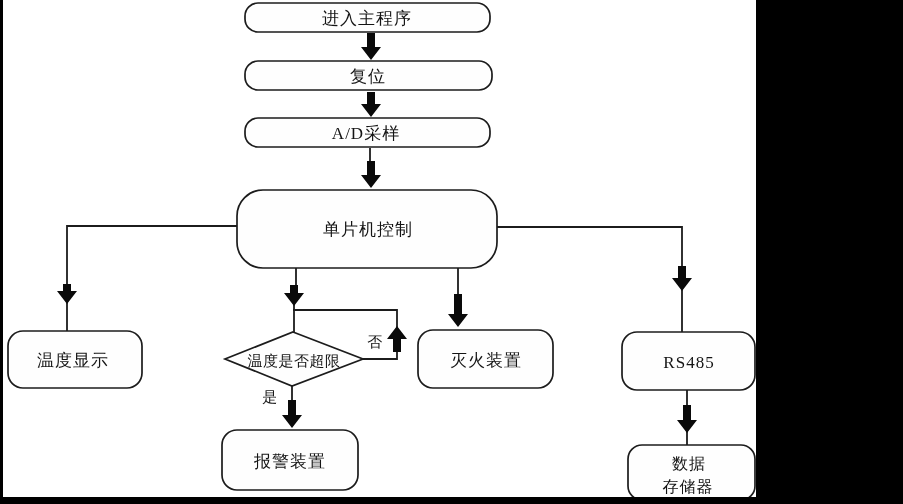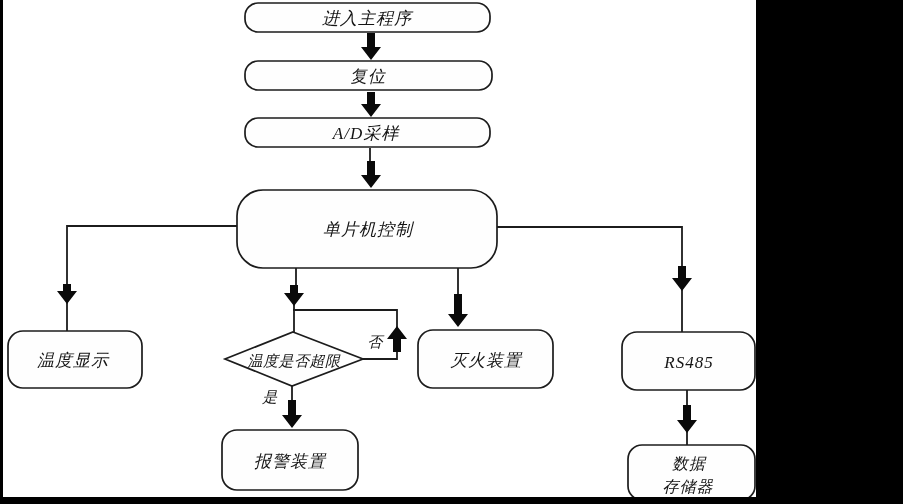--- a/index.html
+++ b/index.html
@@ -1,16 +1,16 @@
 <!DOCTYPE html>
 <html><head>
 <meta charset="utf-8">
 <style>
   html,body{margin:0;padding:0;background:#000;}
-  .stage{position:relative;width:903px;height:504px;overflow:hidden;font-style:italic;}
+  .stage{position:relative;width:903px;height:504px;overflow:hidden;}
   svg{display:block;}
   .node{fill:#fefefe;stroke:#1c1c1c;stroke-width:1.7;}
   .edge{fill:none;stroke:#1c1c1c;stroke-width:1.8;}
   .barrow{fill:#0a0a0a;stroke:none;}
   text{font-family:"Liberation Serif","DejaVu Serif",serif;fill:#141414;text-anchor:middle;}
   .t17{font-size:17px;letter-spacing:1px;}
   .t16{font-size:16px;letter-spacing:1px;}
   .t15{font-size:15px;letter-spacing:0.5px;}
 </style>
 </head>

